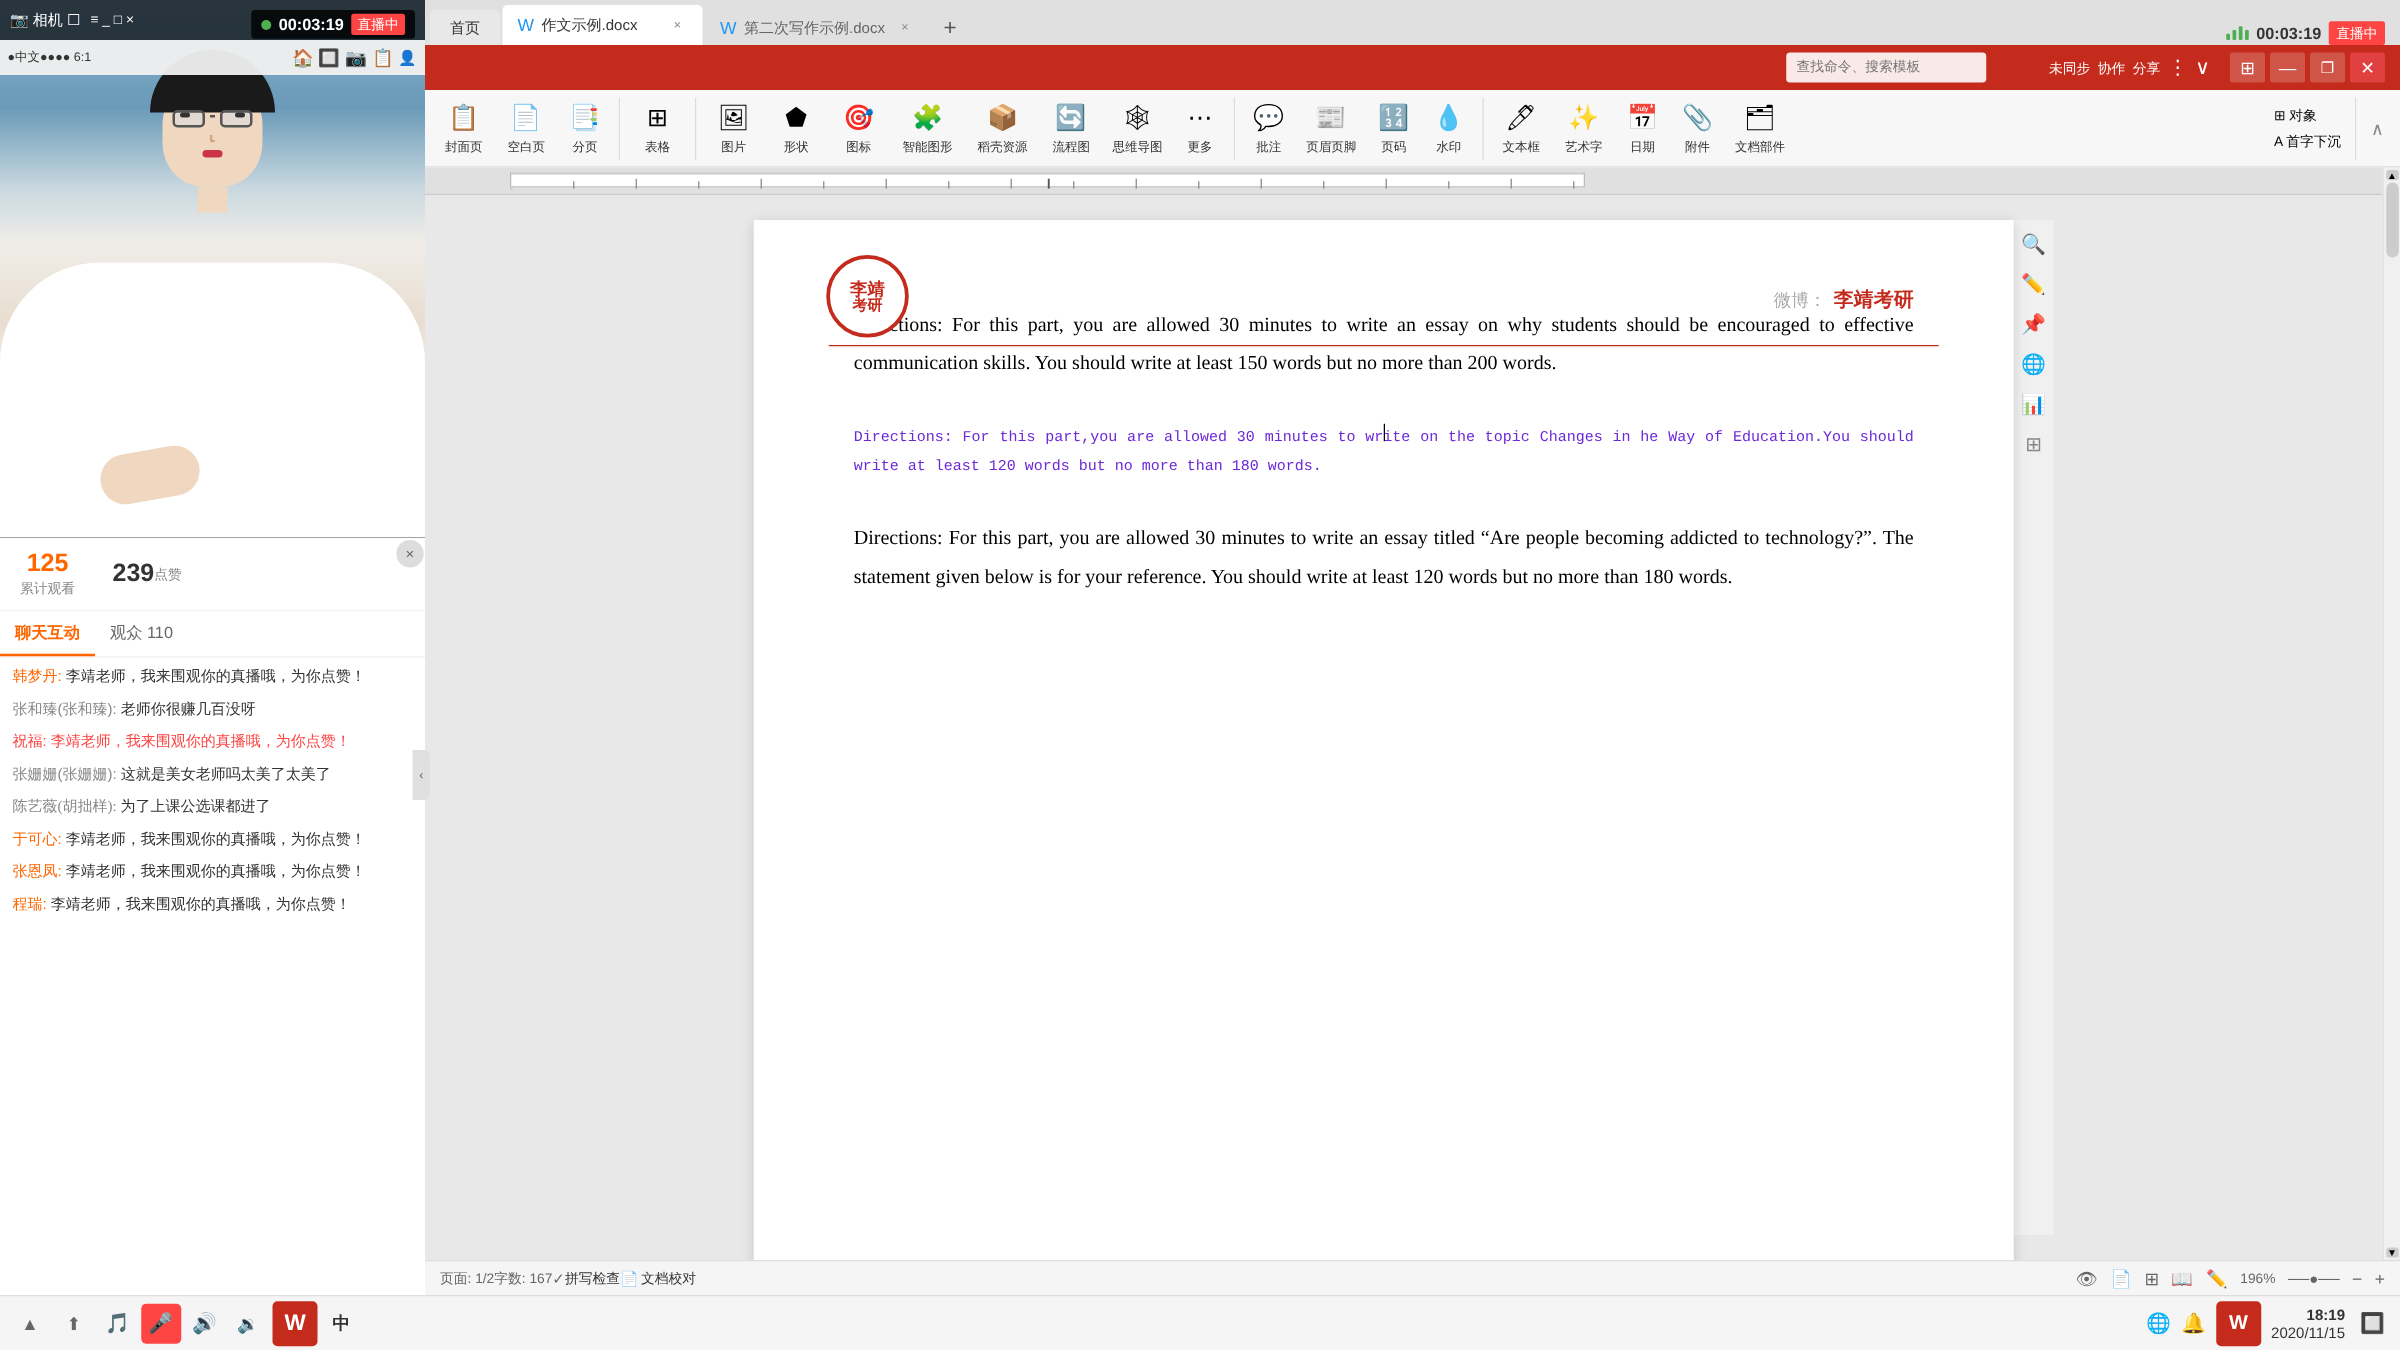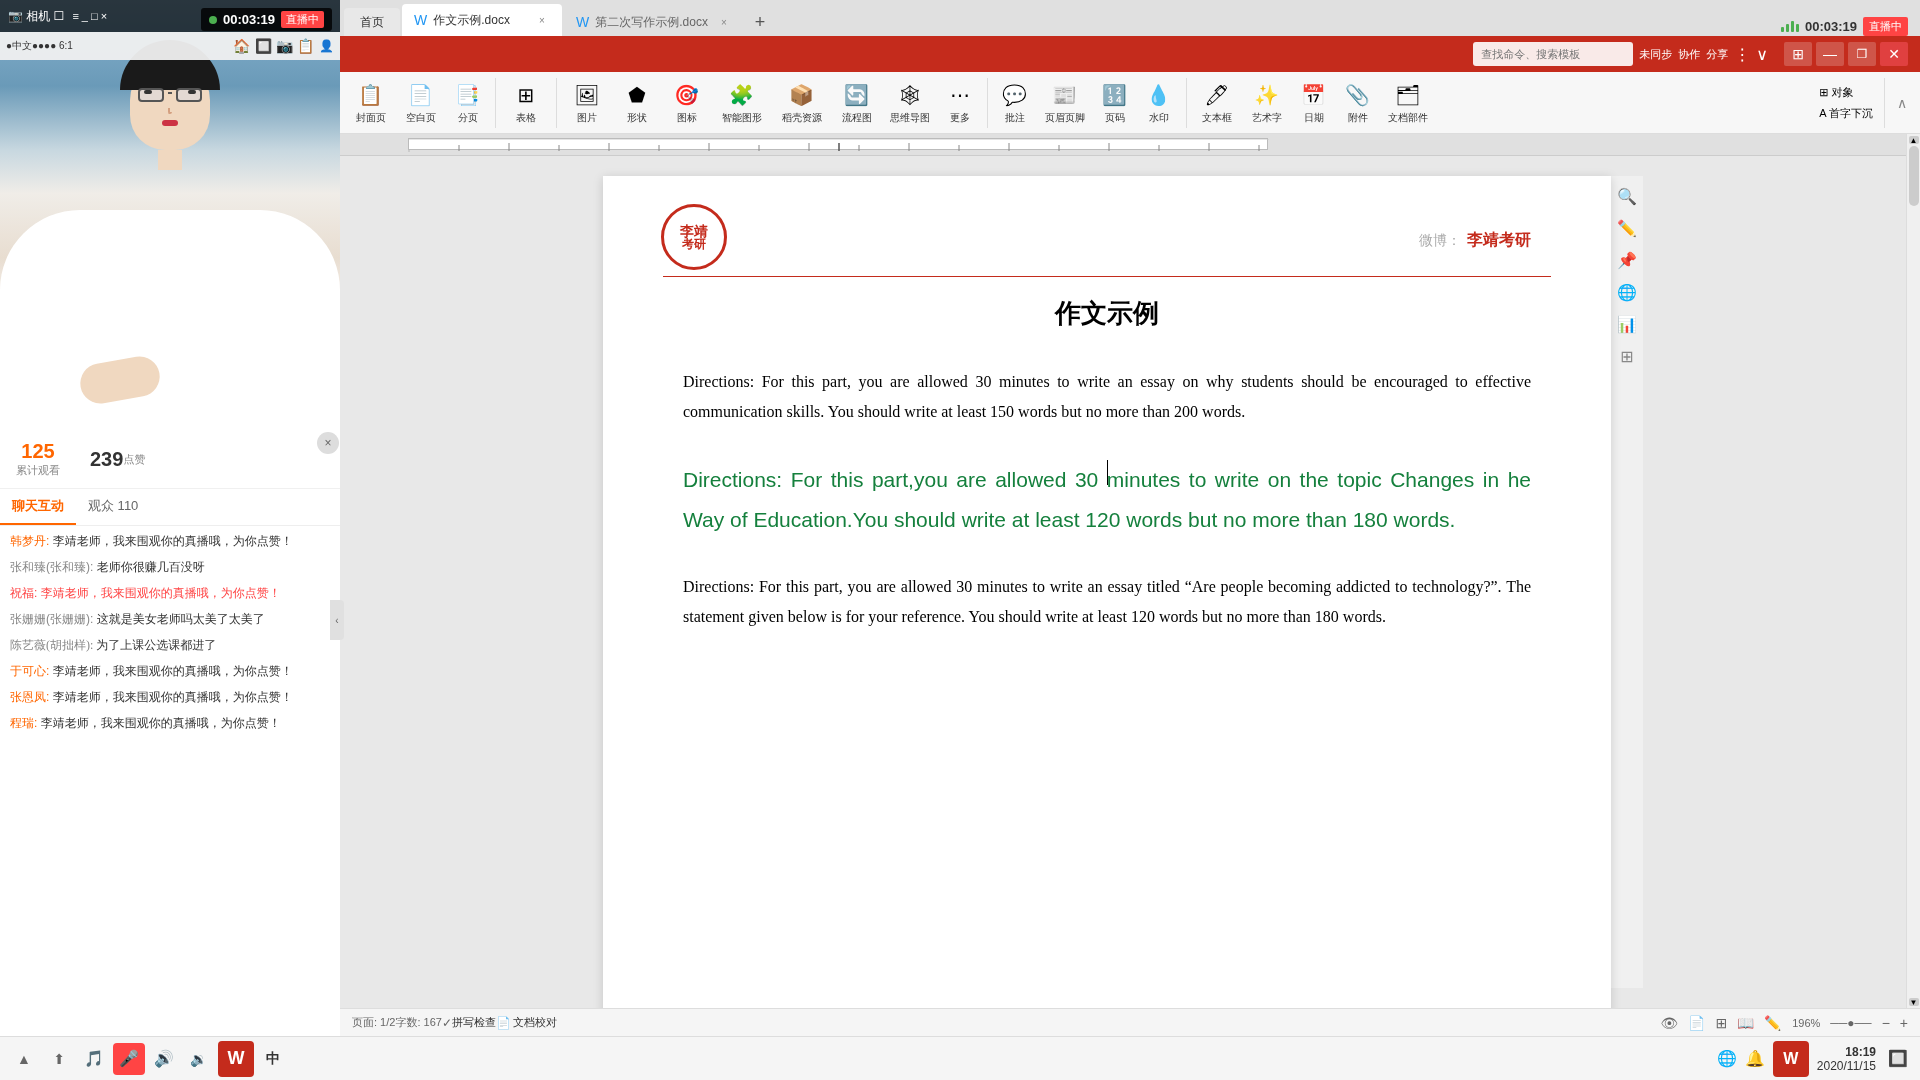--- a/index.html
+++ b/index.html
@@ -149,21 +149,21 @@
           </div>
           <span style="font-size:13px;font-weight:bold;color:#333;">00:03:19</span>
           <span style="background:#ff4444;color:white;font-size:11px;padding:2px 6px;border-radius:2px;">直播中</span>
         </div>
       </div>
 
       <div style="background:#c42b1c;height:36px;display:flex;align-items:center;padding:0 12px;gap:8px;">
 
         <div style="margin-left:auto;display:flex;align-items:center;gap:6px;">
           <input style="height: 24px; border: none; border-radius: 3px; padding: 0px 8px; font-size: 11px; width: 160px; background: rgba(255, 255, 255, 0.9);" placeholder="查找命令、搜索模板">
-          <span style="color:white;font-size:11px;">未同步</span>
+          <span style="color:white;font-size:11px;margin-left:44px;">未同步</span>
           <span style="color:white;font-size:11px;cursor:pointer;">协作</span>
           <span style="color:white;font-size:11px;cursor:pointer;">分享</span>
           <span style="color:white;font-size:16px;cursor:pointer;">⋮</span>
           <span style="color:white;font-size:16px;cursor:pointer;">∨</span>
         </div>
 
         <div style="display:flex;gap:4px;margin-left:8px;">
           <div style="width:28px;height:24px;border-radius:2px;background:rgba(255,255,255,0.2);display:flex;align-items:center;justify-content:center;cursor:pointer;color:white;font-size:14px;">⊞</div>
           <div style="width:28px;height:24px;background:rgba(255,255,255,0.2);border-radius:2px;display:flex;align-items:center;justify-content:center;cursor:pointer;color:white;font-size:14px;">—</div>
           <div style="width:28px;height:24px;background:rgba(255,255,255,0.2);border-radius:2px;display:flex;align-items:center;justify-content:center;cursor:pointer;color:white;font-size:12px;">❐</div>
@@ -315,27 +315,26 @@
                 </div>
               </div>
 
               <div style="position:absolute;top:54px;right:80px;display:flex;align-items:center;gap:6px;">
                 <span style="font-size:14px;color:#aaa;">微博：</span>
                 <span style="font-size:16px;color:#c42b1c;font-weight:bold;">李靖考研</span>
               </div>
 
               <div style="position:absolute;top:100px;left:60px;right:60px;height:1px;background:#c42b1c;"></div>
 
-              <h1 style="text-align:center;font-size:26px;font-weight:bold;margin:50px 0 36px;color:#000;font-family:'Microsoft YaHei',sans-serif;">作文示例</h1>
 
               <div style="font-size:16px;line-height:1.9;color:#000;text-align:justify;margin-bottom:32px;font-family:'Times New Roman',serif;">
                 <span>Directions: For this part, you are allowed 30 minutes to write an essay on why students should be encouraged to effective communication skills. You should write at least 150 words but no more than 200 words.</span>
               </div>
 
-              <div style="font-size:21px;line-height:1.9;color:#15803d;text-align:justify;margin-bottom:32px;font-family:Liberation Sans, sans-serif;position:relative;">
+              <div style="font-size:12px;line-height:1.9;color:#6d28d9;text-align:justify;margin-bottom:32px;font-family:Liberation Mono, monospace;position:relative;">
                 <span>Directions: For this part,you are allowed 30 minutes to write on the topic Changes in he Way of Education.You should write at least 120 words but no more than 180 words.</span>
                 <span style="position:absolute;left:50%;top:0;width:1px;height:1.2em;background:#000;animation:blink 1s infinite;"></span>
               </div>
 
               <div style="font-size:16px;line-height:1.9;color:#000;text-align:justify;margin-bottom:32px;font-family:'Times New Roman',serif;">
                 <span>Directions: For this part, you are allowed 30 minutes to write an essay titled “Are people becoming addicted to technology?”. The statement given below is for your reference. You should write at least 120 words but no more than 180 words.</span>
               </div>
             </div>
 
             <div style="width:32px;display:flex;flex-direction:column;align-items:center;padding-top:8px;gap:8px;background:#f0f0f0;">

